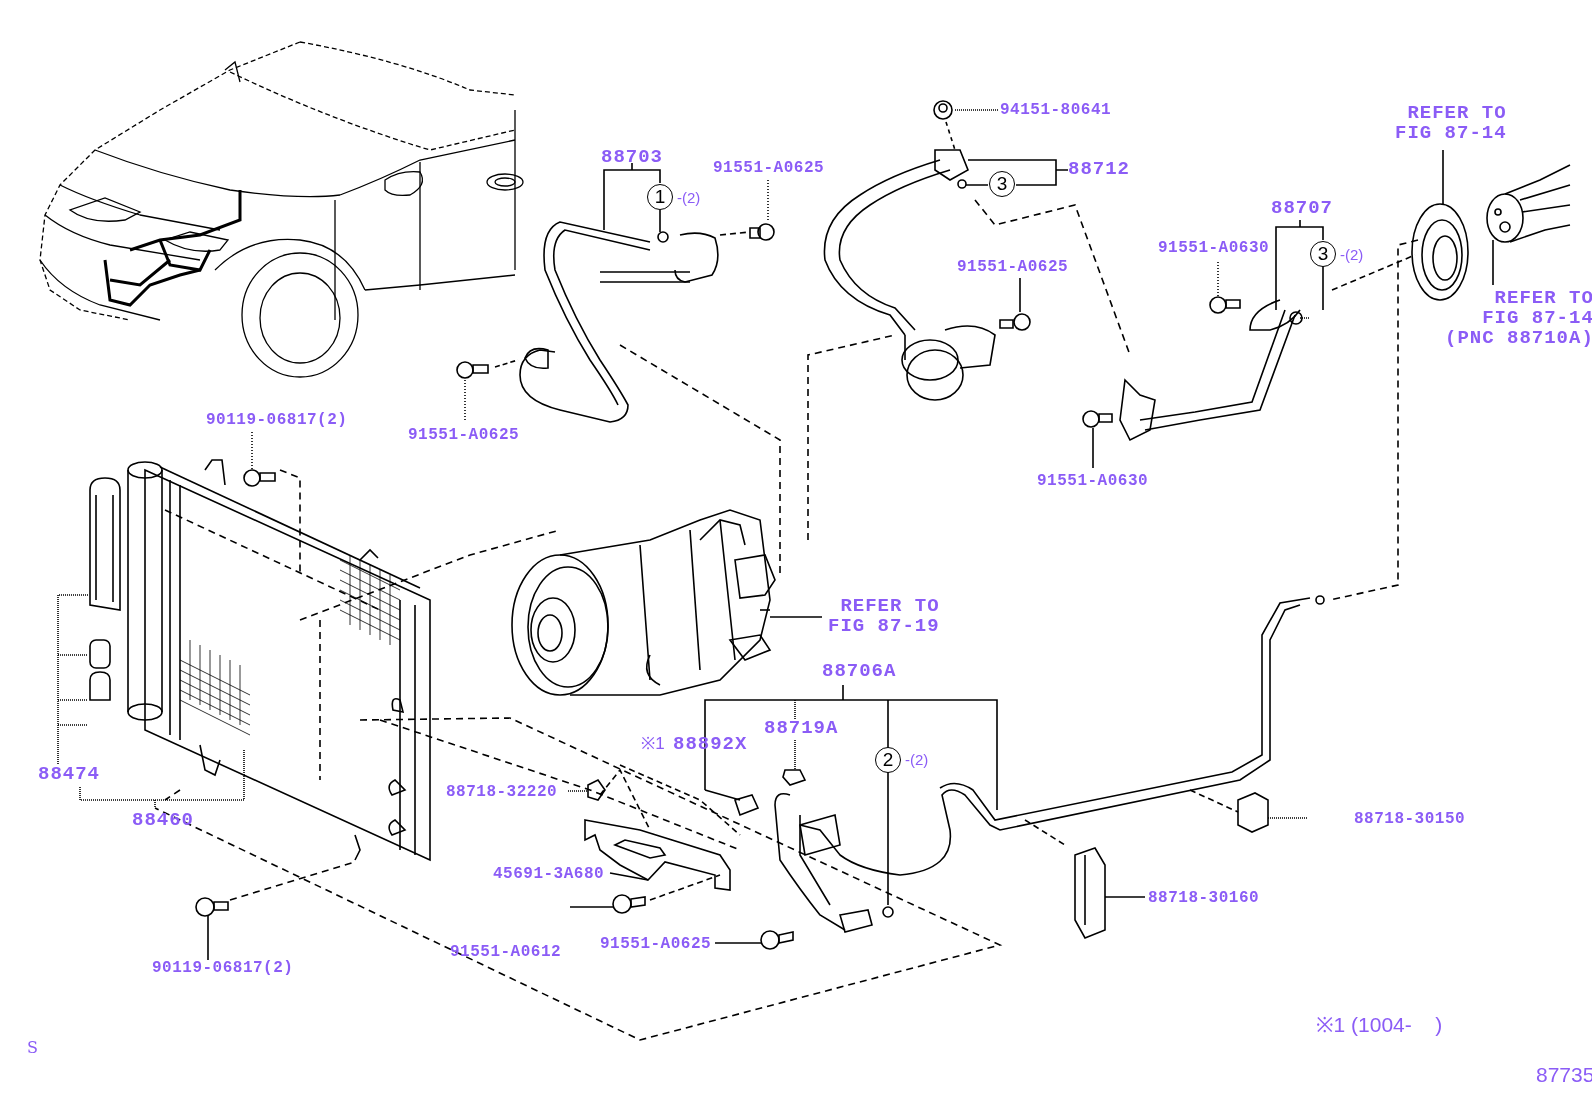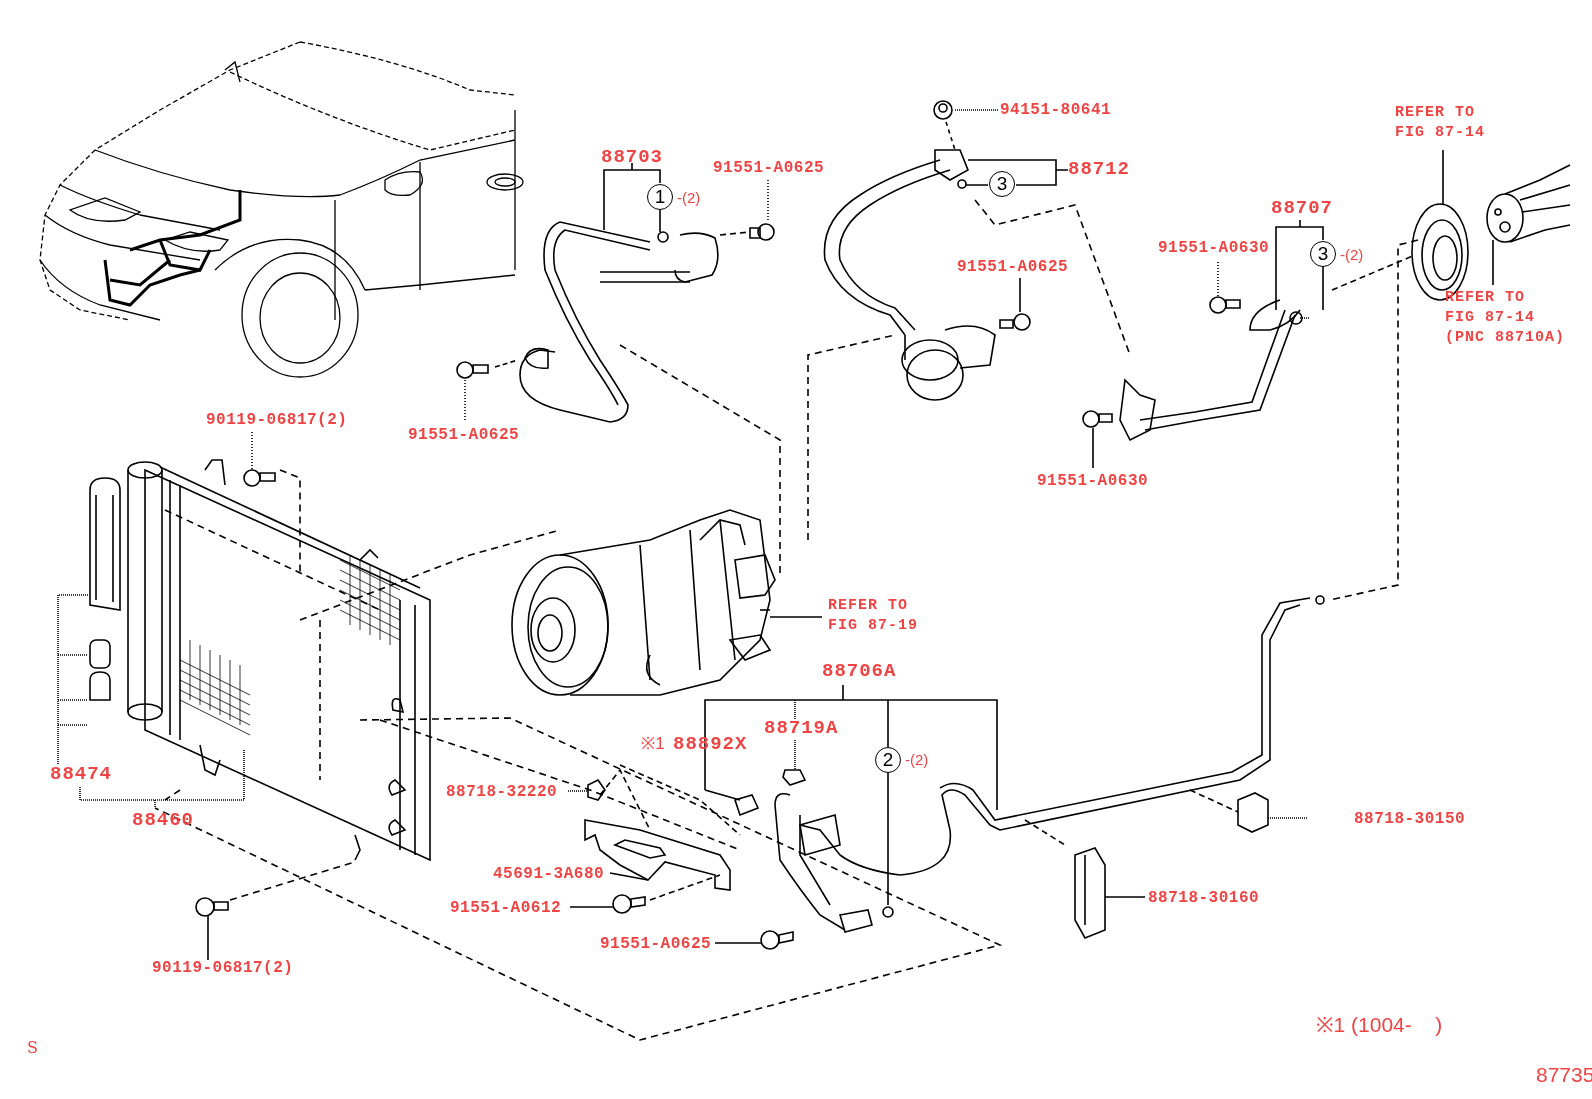--- a/index.html
+++ b/index.html
@@ -1,21 +1,21 @@
 <!DOCTYPE html>
 <html><head>
 <meta charset="utf-8">
 <style>
   html, body { margin:0; padding:0; background:#ffffff; }
   body { width:1592px; height:1099px; position:relative; overflow:hidden; font-family:"DejaVu Sans Mono", monospace; }
   #canvas { position:absolute; left:0; top:0; width:1592px; height:1099px; }
-  .lbl { position:absolute; font-family:"Liberation Mono","DejaVu Sans Mono", monospace; font-weight:bold; color:#ef4444; white-space:nowrap; line-height:1; }
+  .lbl { position:absolute; font-family:"Liberation Mono","DejaVu Sans Mono", monospace; font-weight:bold; color:#8b5cf6; white-space:nowrap; line-height:1; }
   .pn { font-size:16px; letter-spacing:0.5px; }
   .pnb { font-size:19px; letter-spacing:1px; }
-  .ref { font-size:15px; letter-spacing:1px; line-height:20px; white-space:pre; }
+  .ref { font-size:19px; letter-spacing:1px; line-height:20px; white-space:pre;text-align:right; }
   .note { font-family:"Liberation Sans", sans-serif; font-weight:normal; font-size:21px; }
   .qty { font-family:"Liberation Sans", sans-serif; font-weight:normal; font-size:15px; }
   .circ { position:absolute; width:24px; height:24px; border:1.6px solid #000; border-radius:50%; background:#fff; text-align:center; font-family:"Liberation Sans", sans-serif; font-size:19px; line-height:24px; color:#000; }
 </style>
 </head>
 <body>
 
 <svg id="canvas" viewBox="0 0 1592 1099" fill="none" stroke="#000" stroke-width="1.6">
 
   <g stroke-width="1.3">
@@ -287,25 +287,25 @@
 
 <div class="lbl pnb" style="left:822px;top:662px;">88706A</div>
 <div class="lbl pnb" style="left:764px;top:719px;">88719A</div>
 <div class="lbl note" style="left:641px;top:735px;font-size:17px;">※1</div>
 <div class="lbl pnb" style="left:673px;top:735px;font-family:Liberation Mono, monospace;">88892X</div>
 <div class="circ" style="left:875px;top:747px;"><span>2</span></div>
 <div class="lbl qty" style="left:905px;top:752px;">-(2)</div>
 
 <div class="lbl pn" style="left:446px;top:784px;">88718-32220</div>
 <div class="lbl pn" style="left:493px;top:866px;">45691-3A680</div>
-<div class="lbl pn" style="left:450px;top:900px;">91551-A0612</div>
+<div class="lbl pn" style="left:450px;top:944px;">91551-A0612</div>
 <div class="lbl pn" style="left:600px;top:936px;">91551-A0625</div>
 
 <div class="lbl pn" style="left:1312px;top:811px;margin-left:42px;">88718-30150</div>
 <div class="lbl pn" style="left:1148px;top:890px;">88718-30160</div>
 
-<div class="lbl pnb" style="left:50px;top:765px;">88474</div>
+<div class="lbl pnb" style="left:38px;top:765px;">88474</div>
 <div class="lbl pnb" style="left:132px;top:811px;">88460</div>
 <div class="lbl pn" style="left:152px;top:960px;">90119-06817(2)</div>
 
 <div class="lbl note" style="left:1316px;top:1014px;white-space:pre;">※1 (1004-    )</div>
 <div class="lbl note" style="left:1496px;top:1064px;margin-left:40px;">877356E</div>
 <div class="lbl note" style="left:27px;top:1040px;font-family:'DejaVu Serif',serif;font-size:16px;">S</div>
 
 </body></html>

